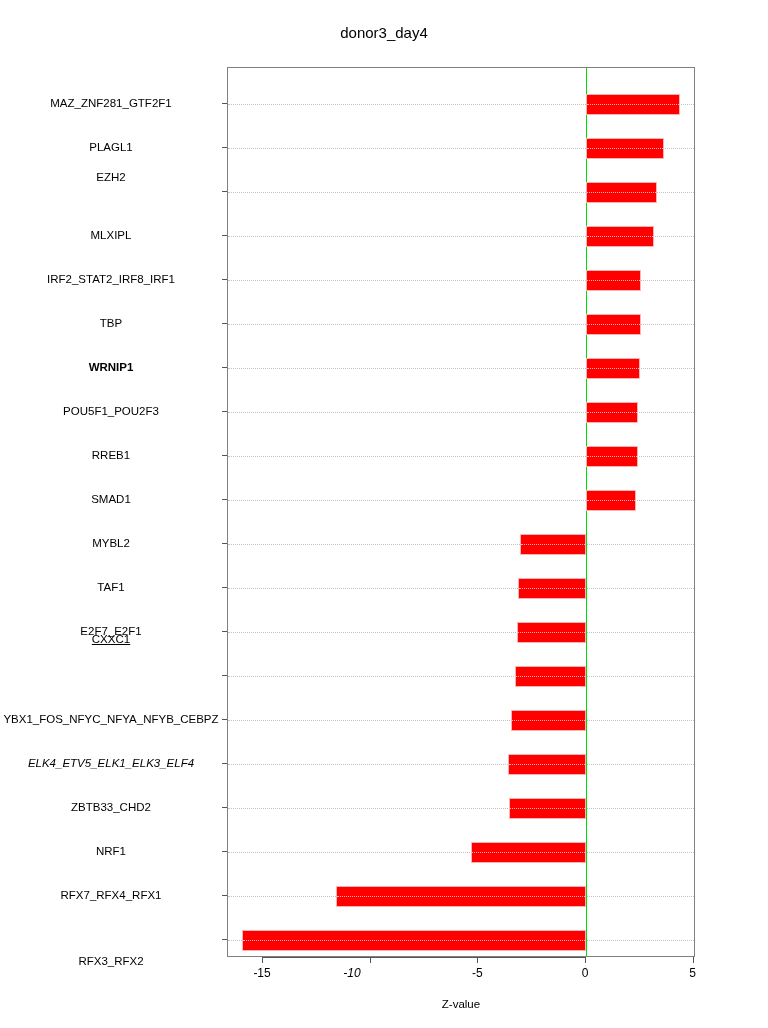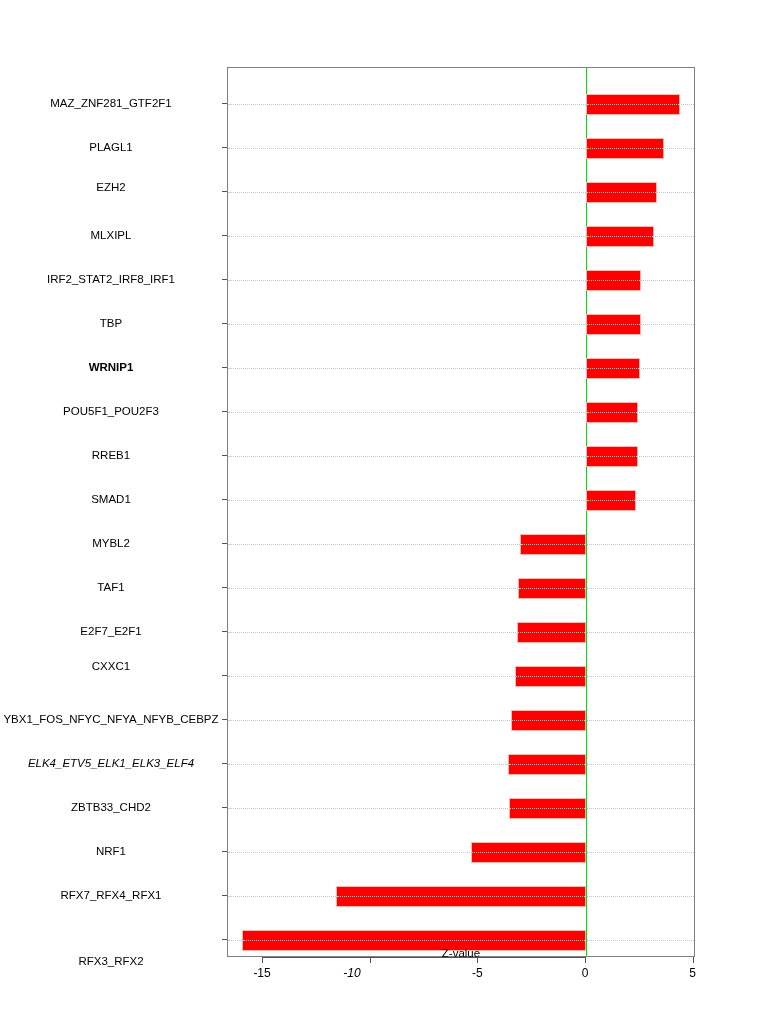--- a/index.html
+++ b/index.html
@@ -134,41 +134,42 @@
     width: 60px;
     margin-left: -30px;
     text-align: center;
     font-size: 12px;
     line-height: 14px;
     color: #000;
   }
   #x-axis-title {
     position: absolute;
     left: 227px;
-    top: 946px;
+    top: 997px;
     width: 468px;
     text-align: center;
     font-size: 11.5px;
     line-height: 14px;
     color: #000;
   }
 </style>
 </head>
 <body>
 
 <div id="chart-root">
 
+  <div id="chart-title">donor3_day4</div>
 
   <div id="y-axis">
       <div class="ytick" style="top: 103px;"></div>
       <div class="ylabel" style="top: 97px;">MAZ_ZNF281_GTF2F1</div>
       <div class="ytick" style="top: 147px;"></div>
       <div class="ylabel" style="top: 141px;">PLAGL1</div>
       <div class="ytick" style="top: 191px;"></div>
-      <div class="ylabel" style="top: 181px;">EZH2</div>
+      <div class="ylabel" style="top: 171px;">EZH2</div>
       <div class="ytick" style="top: 235px;"></div>
       <div class="ylabel" style="top: 229px;">MLXIPL</div>
       <div class="ytick" style="top: 279px;"></div>
       <div class="ylabel" style="top: 273px;">IRF2_STAT2_IRF8_IRF1</div>
       <div class="ytick" style="top: 323px;"></div>
       <div class="ylabel" style="top: 317px;">TBP</div>
       <div class="ytick" style="top: 367px;"></div>
       <div class="ylabel" style="top: 361px; font-weight: bold;">WRNIP1</div>
       <div class="ytick" style="top: 411px;"></div>
       <div class="ylabel" style="top: 405px;">POU5F1_POU2F3</div>
@@ -176,21 +177,21 @@
       <div class="ylabel" style="top: 449px;">RREB1</div>
       <div class="ytick" style="top: 499px;"></div>
       <div class="ylabel" style="top: 493px; padding-left: 48px;">SMAD1</div>
       <div class="ytick" style="top: 543px;"></div>
       <div class="ylabel" style="top: 537px;">MYBL2</div>
       <div class="ytick" style="top: 587px;"></div>
       <div class="ylabel" style="top: 581px;">TAF1</div>
       <div class="ytick" style="top: 631px;"></div>
       <div class="ylabel" style="top: 625px;">E2F7_E2F1</div>
       <div class="ytick" style="top: 675px;"></div>
-      <div class="ylabel" style="top: 660px;">CXXC1</div>
+      <div class="ylabel" style="top: 633px; text-decoration: underline;">CXXC1</div>
       <div class="ytick" style="top: 719px;"></div>
       <div class="ylabel" style="top: 713px; margin-left: 36px;">YBX1_FOS_NFYC_NFYA_NFYB_CEBPZ</div>
       <div class="ytick" style="top: 763px;"></div>
       <div class="ylabel" style="top: 757px; font-style: italic;">ELK4_ETV5_ELK1_ELK3_ELF4</div>
       <div class="ytick" style="top: 807px;"></div>
       <div class="ylabel" style="top: 801px;">ZBTB33_CHD2</div>
       <div class="ytick" style="top: 851px;"></div>
       <div class="ylabel" style="top: 845px;">NRF1</div>
       <div class="ytick" style="top: 895px;"></div>
       <div class="ylabel" style="top: 889px;">RFX7_RFX4_RFX1</div>

